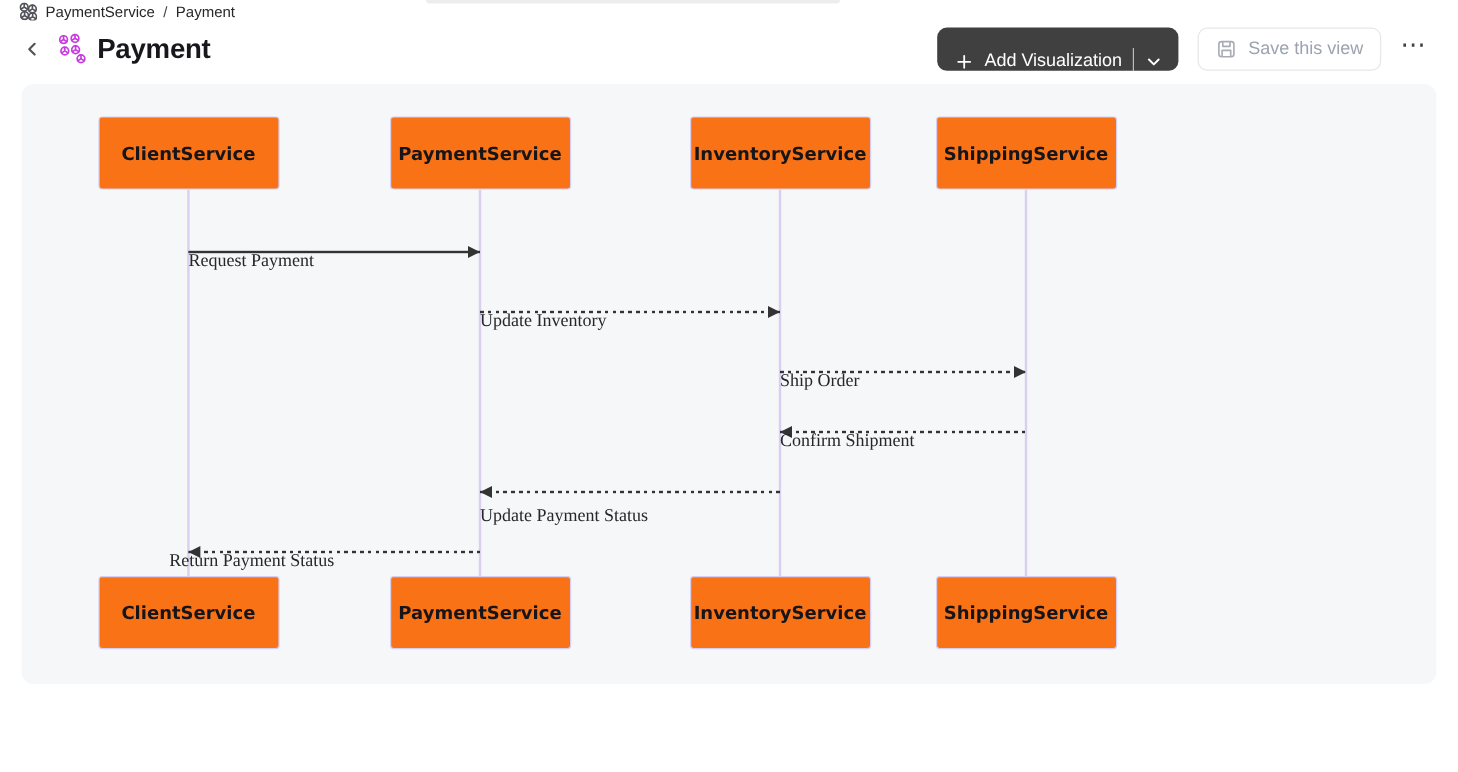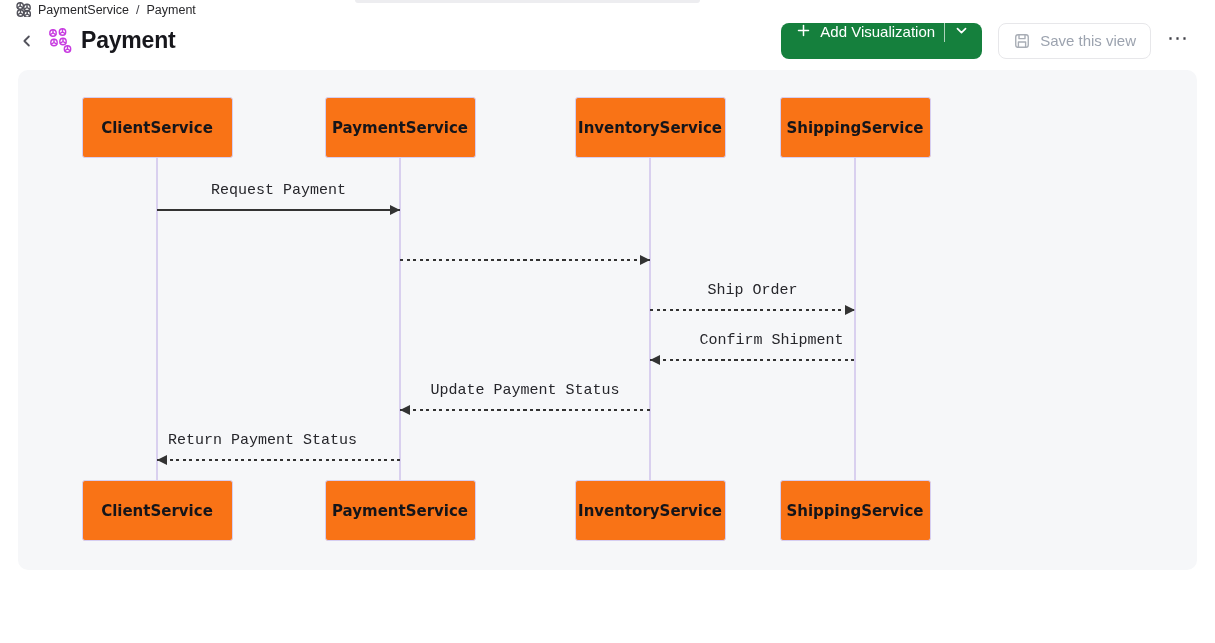--- a/index.html
+++ b/index.html
@@ -11,22 +11,22 @@
     background:#ededf0; border-radius:0 0 4px 4px; }
   .breadcrumb-row { display:flex; align-items:center; gap:7px;
     padding:2px 0 0 16px; height:17px; font-size:12.5px; color:#27272a; }
   .crumb-sep { color:#3f3f46; }
   .title-row { display:flex; align-items:center; padding:5px 22px 0 14px; height:42px; }
   .back-btn { background:none; border:none; width:26px; height:26px; display:flex;
     align-items:center; justify-content:center; cursor:pointer; }
   .title-icon { margin:0 8px 0 6px; }
   .page-title { font-size:23px; font-weight:700; color:#17171c; letter-spacing:-.2px; }
   .actions { margin-left:auto; display:flex; align-items:center; gap:16px; }
-  .btn-teal { display:flex; align-items:flex-start; gap:9px; height:36px; padding:0 13px 0 15px;
-    background:#15803d; border:none; border-radius:8px; color:#fff; font-size:15px;
+  .btn-teal { display:flex; align-items:flex-end; gap:9px; height:36px; padding:0 13px 0 15px;
+    background:#404040; border:none; border-radius:8px; color:#fff; font-size:15px;
     font-family:inherit; cursor:pointer; }
   .btn-teal .divider { width:1px; height:19px; background:rgba(255,255,255,.65); }
   .btn-ghost { display:flex; align-items:center; gap:9px; height:36px; padding:0 14px;
     background:#fff; border:1px solid #e7e7ea; border-radius:8px; color:#9ca3af;
     font-size:15px; font-family:inherit; cursor:pointer; }
   .more-btn { background:none; border:none; font-size:21px; color:#3f3f46;
     letter-spacing:1px; cursor:pointer; padding:0 4px 6px 0; }
 
   
   .tabs { display:flex; gap:10px; padding-left:21px; border-bottom:1px solid #e8e8ea;
@@ -44,22 +44,22 @@
     justify-content:center; font-family:"DejaVu Sans", sans-serif; font-size:15px;
     font-weight:600; color:#15151a; }
   .lifeline { position:absolute; width:1.5px; background:#d9d0ef; }
   .msg-line { position:absolute; height:1.7px; }
   .msg-line.solid { background:#333; }
   .msg-line.dashed { background-image:repeating-linear-gradient(90deg,#333 0 3px,transparent 3px 6.5px); }
   .arrowhead { position:absolute; width:0; height:0;
     border-top:5px solid transparent; border-bottom:5px solid transparent; }
   .arrowhead.right { border-left:10px solid #333; }
   .arrowhead.left  { border-right:10px solid #333; }
-  .msg-label { position:absolute; text-align:center;
-    font-family:Liberation Mono, monospace; font-size:15px; color:#26262b; }
+  .msg-label { position:absolute; 
+    font-family:Liberation Serif, serif; font-size:15px; color:#26262b;margin-top:28px; }
 
   .icon-cog { color:#52525b; }
   .icon-cog-purple { color:#c73be0; }
 </style>
 </head>
 <body>
 
 <svg width="0" height="0" style="position:absolute">
   <defs>
     <g id="cog" stroke="currentColor" fill="none" stroke-width="1.4" stroke-linecap="round">
@@ -141,25 +141,26 @@
     <div class="actor" style="left: 556.5px; top: 27px;">InventoryService</div>
     <div class="actor" style="left: 556.5px; top: 410px;">InventoryService</div>
     <div class="lifeline" style="left: 836px; top: 88px; height: 322px;"></div>
     <div class="actor" style="left: 761.5px; top: 27px;">ShippingService</div>
     <div class="actor" style="left: 761.5px; top: 410px;">ShippingService</div>
     <div class="msg-line solid" style="left: 139px; top: 139px; width: 243px;"></div>
     <div class="arrowhead right" style="left: 372px; top: 135px;"></div>
     <div class="msg-label" style="left: 139px; width: 243px; top: 112px;">Request Payment</div>
     <div class="msg-line dashed" style="left: 382px; top: 189px; width: 250px;"></div>
     <div class="arrowhead right" style="left: 622px; top: 185px;"></div>
+    <div class="msg-label" style="left: 382px; width: 250px; top: 162px;">Update Inventory</div>
     <div class="msg-line dashed" style="left: 632px; top: 239px; width: 205px;"></div>
     <div class="arrowhead right" style="left: 827px; top: 235px;"></div>
     <div class="msg-label" style="left: 632px; width: 205px; top: 212px;">Ship Order</div>
     <div class="msg-line dashed" style="left: 632px; top: 289px; width: 205px;"></div>
     <div class="arrowhead left" style="left: 632px; top: 285px;"></div>
     <div class="msg-label" style="left: 632px; width: 243px; top: 262px;">Confirm Shipment</div>
     <div class="msg-line dashed" style="left: 382px; top: 339px; width: 250px;"></div>
     <div class="arrowhead left" style="left: 382px; top: 335px;"></div>
-    <div class="msg-label" style="left: 382px; width: 250px; top: 312px;">Update Payment Status</div>
+    <div class="msg-label" style="left: 382px; width: 250px; top: 324px;">Update Payment Status</div>
     <div class="msg-line dashed" style="left: 139px; top: 389px; width: 243px;"></div>
     <div class="arrowhead left" style="left: 139px; top: 385px;"></div>
     <div class="msg-label" style="left: 123px; width: 243px; top: 362px;">Return Payment Status</div>
   </main>
 
 </body></html>

